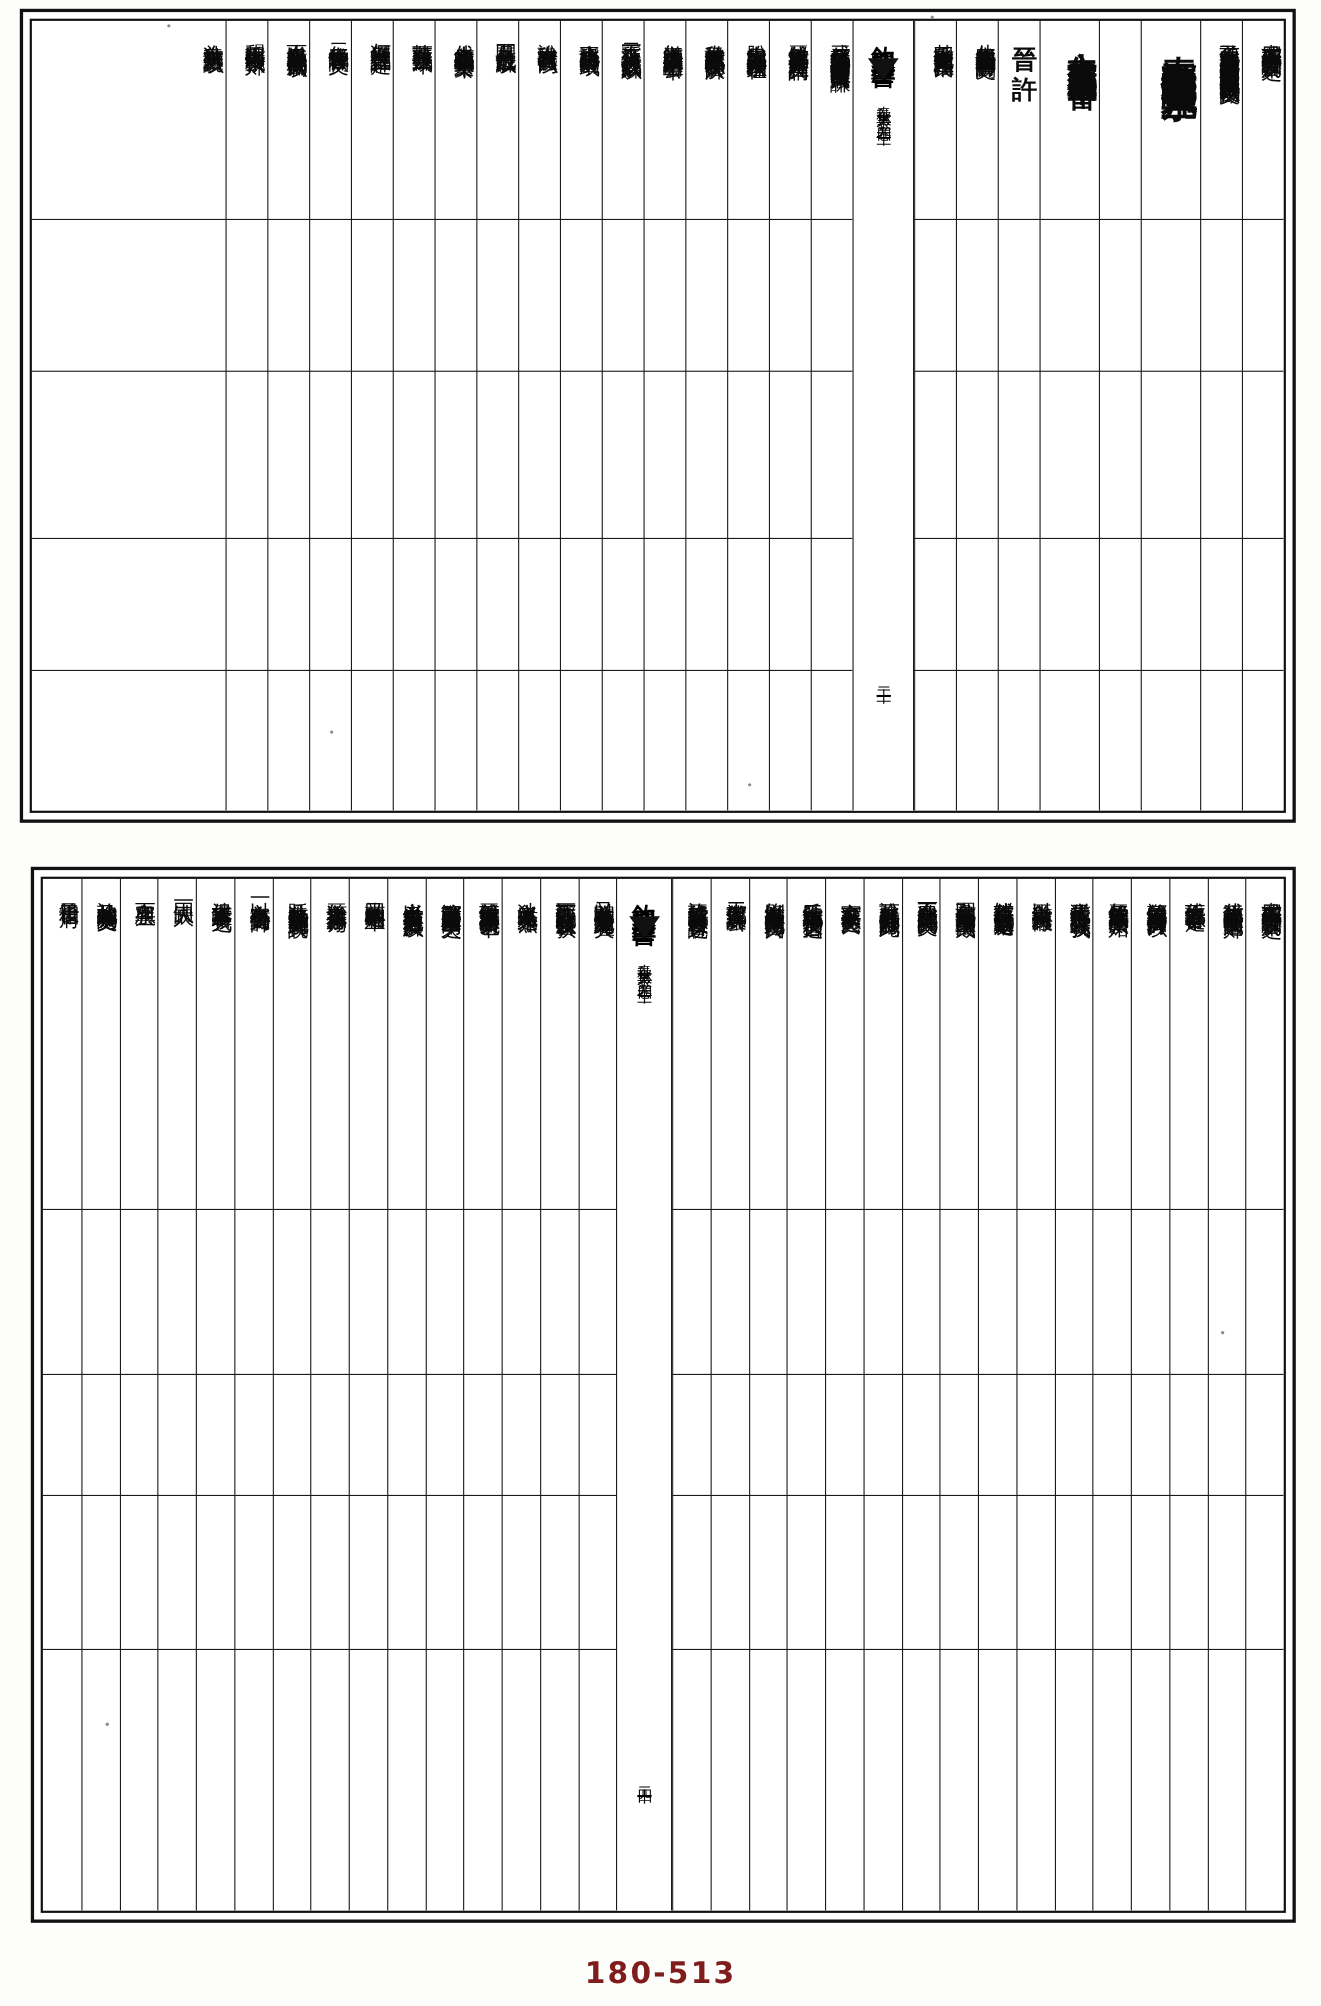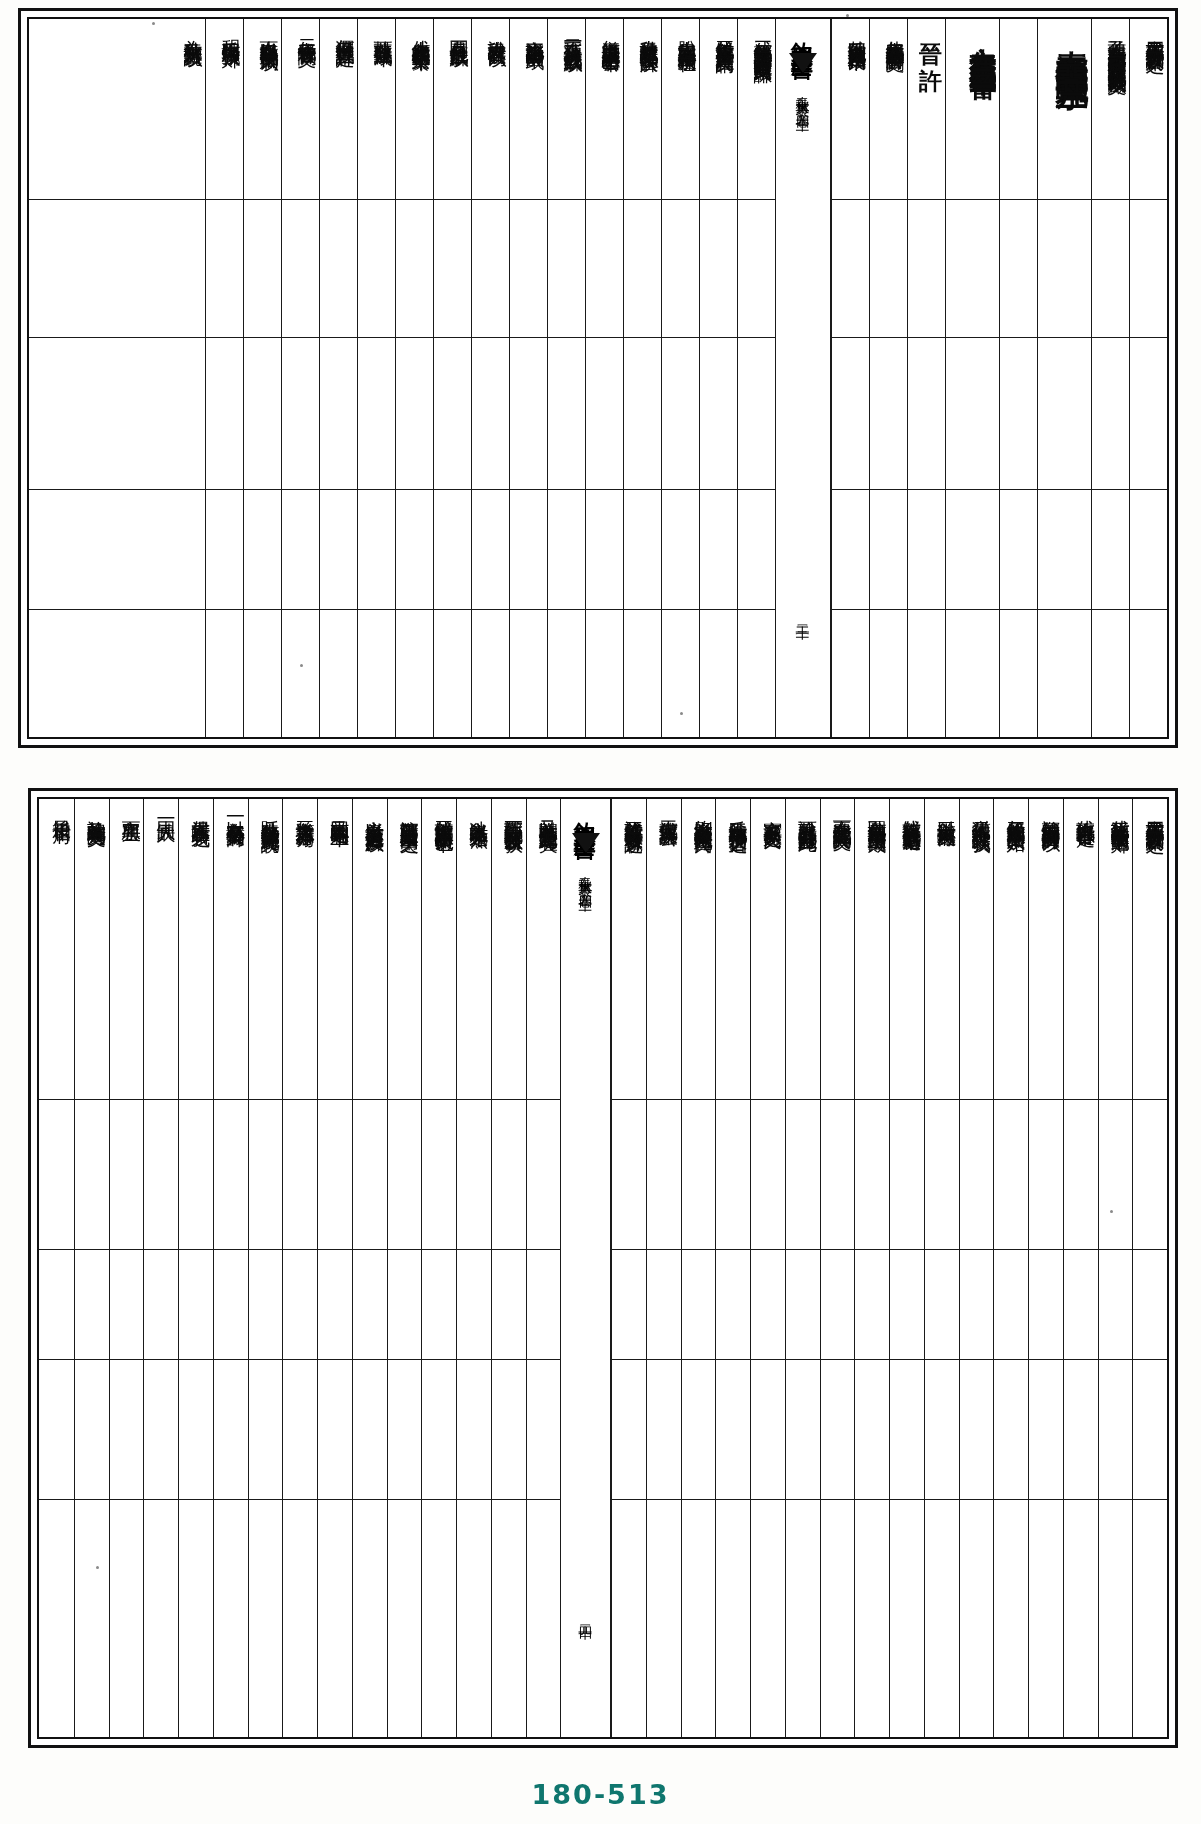--- a/index.html
+++ b/index.html
@@ -130,21 +130,21 @@
   
   .folio {
     position: absolute;
     left: 0; right: 0;
     bottom: 14px;
     text-align: center;
     font-family: "DejaVu Sans", sans-serif;
     font-size: 27px;
     font-weight: bold;
     letter-spacing: 2px;
-    color: #0f766e;
+    color: #7f1d1d;
   }
 
   
   .speck { position: absolute; background: #2a2a2a; border-radius: 50%; opacity: .55; }
 </style>
 </head>
 <body>
 
 <div class="page">
 

